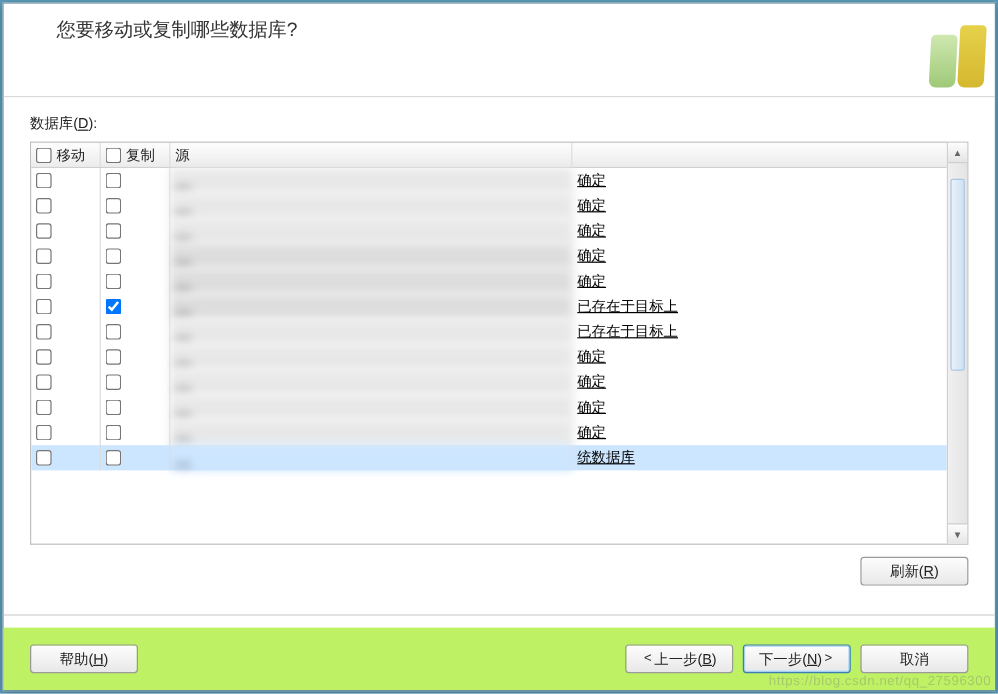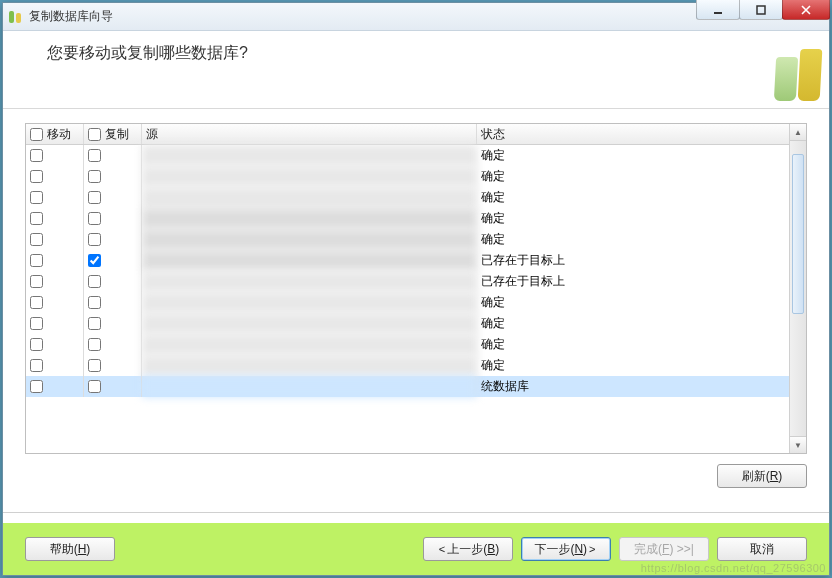--- a/index.html
+++ b/index.html
@@ -30,21 +30,21 @@
   .grid { flex: 1; overflow: hidden; position: relative; }
   .grid-header, .grid-row { display: flex; height: 21px; }
   .grid-header { background: linear-gradient(#fdfdfd,#ececec); border-bottom: 1px solid #d0d0d0; position: sticky; top:0; }
   .col { padding: 0 4px; display: flex; align-items: center; }
   .col.move { width: 58px; border-right: 1px solid #dcdcdc; }
   .col.copy { width: 58px; border-right: 1px solid #dcdcdc; }
   .col.src { width: 335px; border-right: 1px solid #dcdcdc; }
   .col.status { flex: 1; }
   .grid-header .col { font-size: 12px; color: #222; }
   .grid-body { }
-  .grid-row { border-bottom: 0; }
+  .grid-row { border-bottom: 0; text-decoration: underline; }
   .grid-row .col.src { color: transparent; filter: blur(4px); background: #e8e8e8; }
   .grid-row:nth-child(4) .col.src,
   .grid-row:nth-child(5) .col.src,
   .grid-row:nth-child(6) .col.src { background:#ddd; }
   .grid-row.selected { background: #cde6ff; }
   .grid-row.selected .col.src { background: #cde6ff; }
   input.chk { width:13px; height:13px; }
   .vscroll { width: 17px; background: linear-gradient(to right,#f0f0f0,#e4e4e4); border-left: 1px solid #d0d0d0; position: relative; }
   .vscroll .arrow { height:17px; border-bottom:1px solid #cfcfcf; display:flex; align-items:center; justify-content:center; font-size:8px; color:#666; background:linear-gradient(#fdfdfd,#e5e5e5); }
   .vscroll .arrow.bottom { position:absolute; bottom:0; left:0; right:0; border-top:1px solid #cfcfcf; border-bottom:none; }
@@ -61,70 +61,44 @@
   .btn.disabled { color:#a8a8a8; border-color:#c7c7c7; background:#f3f3f3; cursor:default; }
   .btn .chev { font-size:11px; margin: 0 2px; }
 
   .watermark { position:absolute; right:6px; bottom:4px; color: rgba(120,120,120,.35); font-size:11px; letter-spacing:.5px; pointer-events:none; }
 </style>
 </head>
 <body>
 
 <div class="window">
 
-  <div class="titlebar">
-    <span class="app-icon">
-      <svg viewBox="0 0 16 16">
-          <rect x="2" y="2" width="5" height="12" rx="2" fill="#7fbf4d"></rect>
-          <rect x="9" y="4" width="5" height="10" rx="2" fill="#e6c94b"></rect>
-        </svg>
-    </span>
-    <span class="title">复制数据库向导</span>
-    <div class="winctrls">
-      <div class="winbtn">
-          <svg viewBox="0 0 10 10">
-            <rect x="1" y="7" width="8" height="2" fill="#333"></rect>
-          </svg>
-        </div>
-      <div class="winbtn">
-          <svg viewBox="0 0 10 10">
-            <rect x="1" y="1" width="8" height="8" fill="none" stroke="#333" stroke-width="1.5"></rect>
-          </svg>
-        </div>
-      <div class="winbtn close">
-          <svg viewBox="0 0 10 10">
-            <path d="M1 1 L9 9 M9 1 L1 9" stroke="#fff" stroke-width="1.6"></path>
-          </svg>
-        </div>
-    </div>
-  </div>
 
   <div class="header">
     <div class="sub">您要移动或复制哪些数据库?</div>
     <div class="decor"></div>
   </div>
 
   <div class="content">
+    <div class="list-label">
+      <span>数据库(</span><u>D</u><span>):</span>
+    </div>
 
     <div class="grid-wrap">
       <div class="grid">
         <div class="grid-header">
           <div class="col move">
               <input type="checkbox" class="chk" style=""> 
               <span style="margin-left:4px">移动</span>
             </div>
           <div class="col copy">
               <input type="checkbox" class="chk" style=""> 
               <span style="margin-left:4px">复制</span>
             </div>
           <div class="col src" style="background:transparent;filter:none;color:#222">
               <span>源</span>
-            </div>
-          <div class="col status">
-              <span>状态</span>
             </div>
         </div>
         <div class="grid-body" id="grid-body">
             <div class="grid-row">
               <div class="col move">
                 <input type="checkbox" class="chk" style="">
               </div>
               <div class="col copy">
                 <input type="checkbox" class="chk" style="">
               </div>
@@ -273,25 +247,20 @@
       <span>上一步(</span>
         <u>B</u>
         <span>)</span>
     </button>
     <button class="btn default">
       <span>下一步(</span>
         <u>N</u>
         <span>)</span>
       <span class="chev">&gt;</span>
     </button>
-    <button class="btn disabled">
-      <span>完成(</span>
-        <u>F</u>
-        <span>) &gt;&gt;|</span>
-    </button>
     <button class="btn">
       <span>取消</span>
     </button>
   </div>
 
 </div>
 
 <div class="watermark">https://blog.csdn.net/qq_27596300</div>
 
 </body></html>

